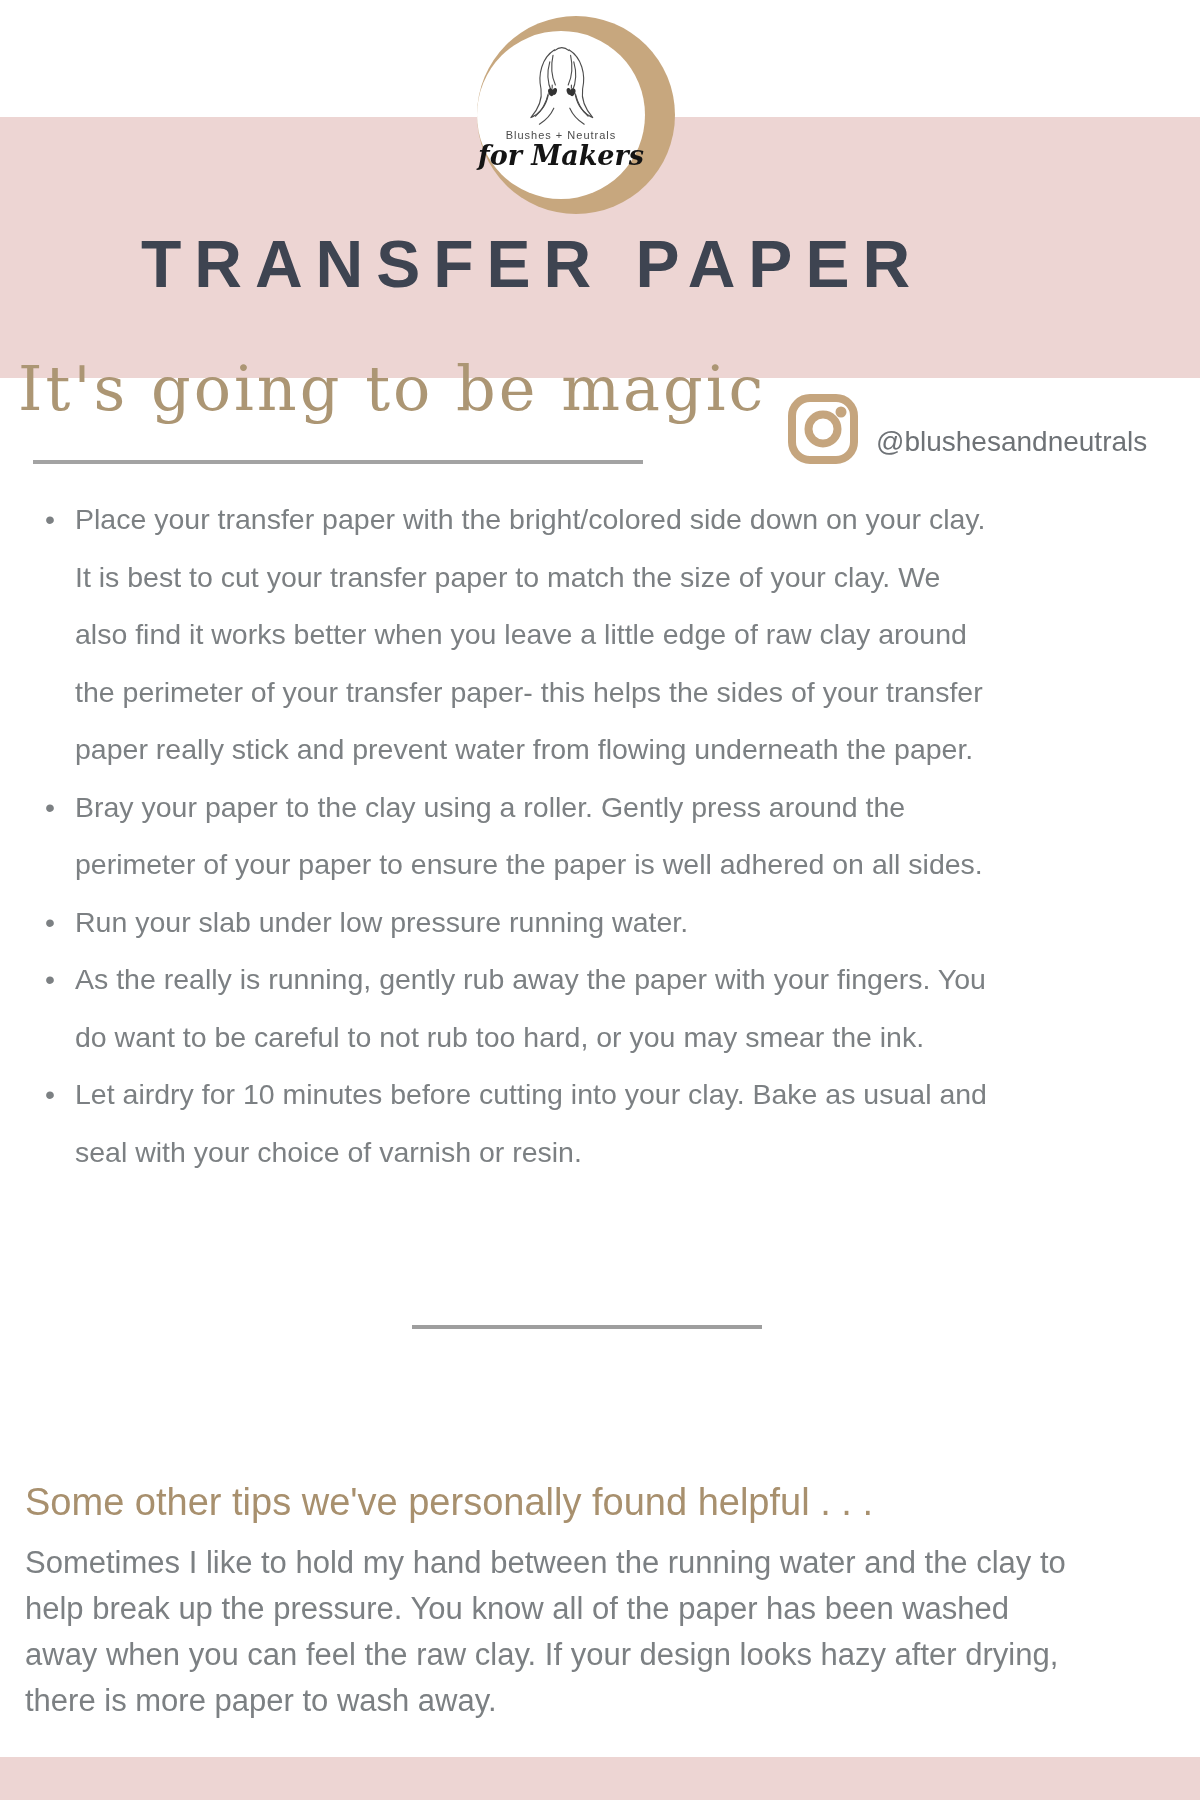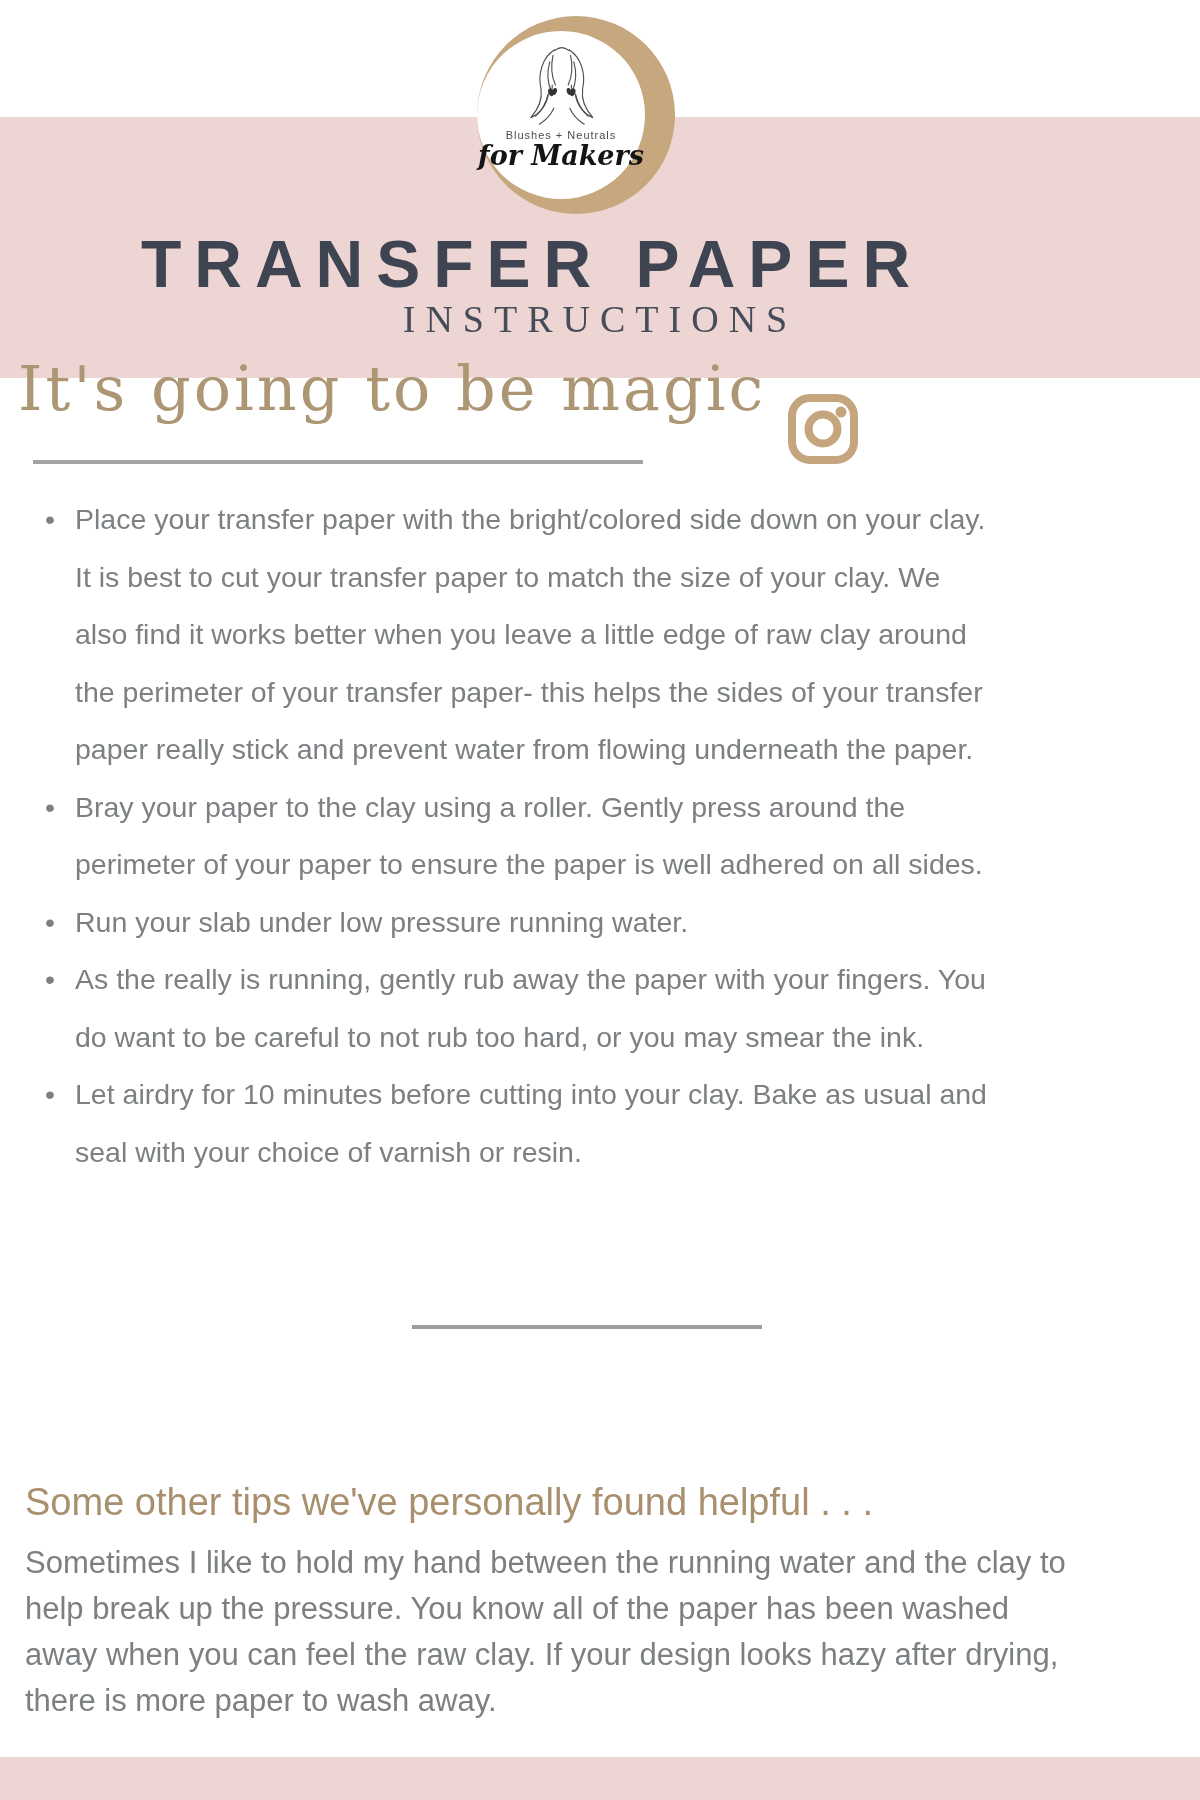--- a/index.html
+++ b/index.html
@@ -84,30 +84,30 @@
           <ellipse cx="74.5" cy="64" rx="3.4" ry="5" transform="rotate(18 74.5 64)"></ellipse>
           <ellipse cx="70" cy="63" rx="2.8" ry="4.4" transform="rotate(-16 70 63)"></ellipse>
         </g>
       </svg>
       <div class="logo-brandline">Blushes + Neutrals</div>
       <div class="logo-script">for Makers</div>
     </div>
   </div>
 
   <div class="title">TRANSFER PAPER</div>
-  <div class="subtitle">INSTRUCTIONS</div>
 
   <div class="script-line">It's going to be magic</div>
   <div class="script-underline"></div>
 
   <svg class="ig-icon" viewBox="0 0 72 72">
     <rect x="5" y="5" width="62" height="62" rx="18" fill="none" stroke="#C5A57E" stroke-width="8"></rect>
     <circle cx="36" cy="36" r="14.5" fill="none" stroke="#C5A57E" stroke-width="8"></circle>
     <circle cx="54" cy="19" r="5.5" fill="#C5A57E"></circle>
   </svg>
+  <div class="ig-handle">@blushesandneutrals</div>
 
   <ul class="bullets">
 
 
       <li>Place your transfer paper with the bright/colored side down on your clay.
 It is best to cut your transfer paper to match the size of your clay.  We
 also find it works better when you leave a little edge of raw clay around
 the perimeter of your transfer paper- this helps the sides of your transfer
 paper really stick and prevent water from flowing underneath the paper.</li>
 

